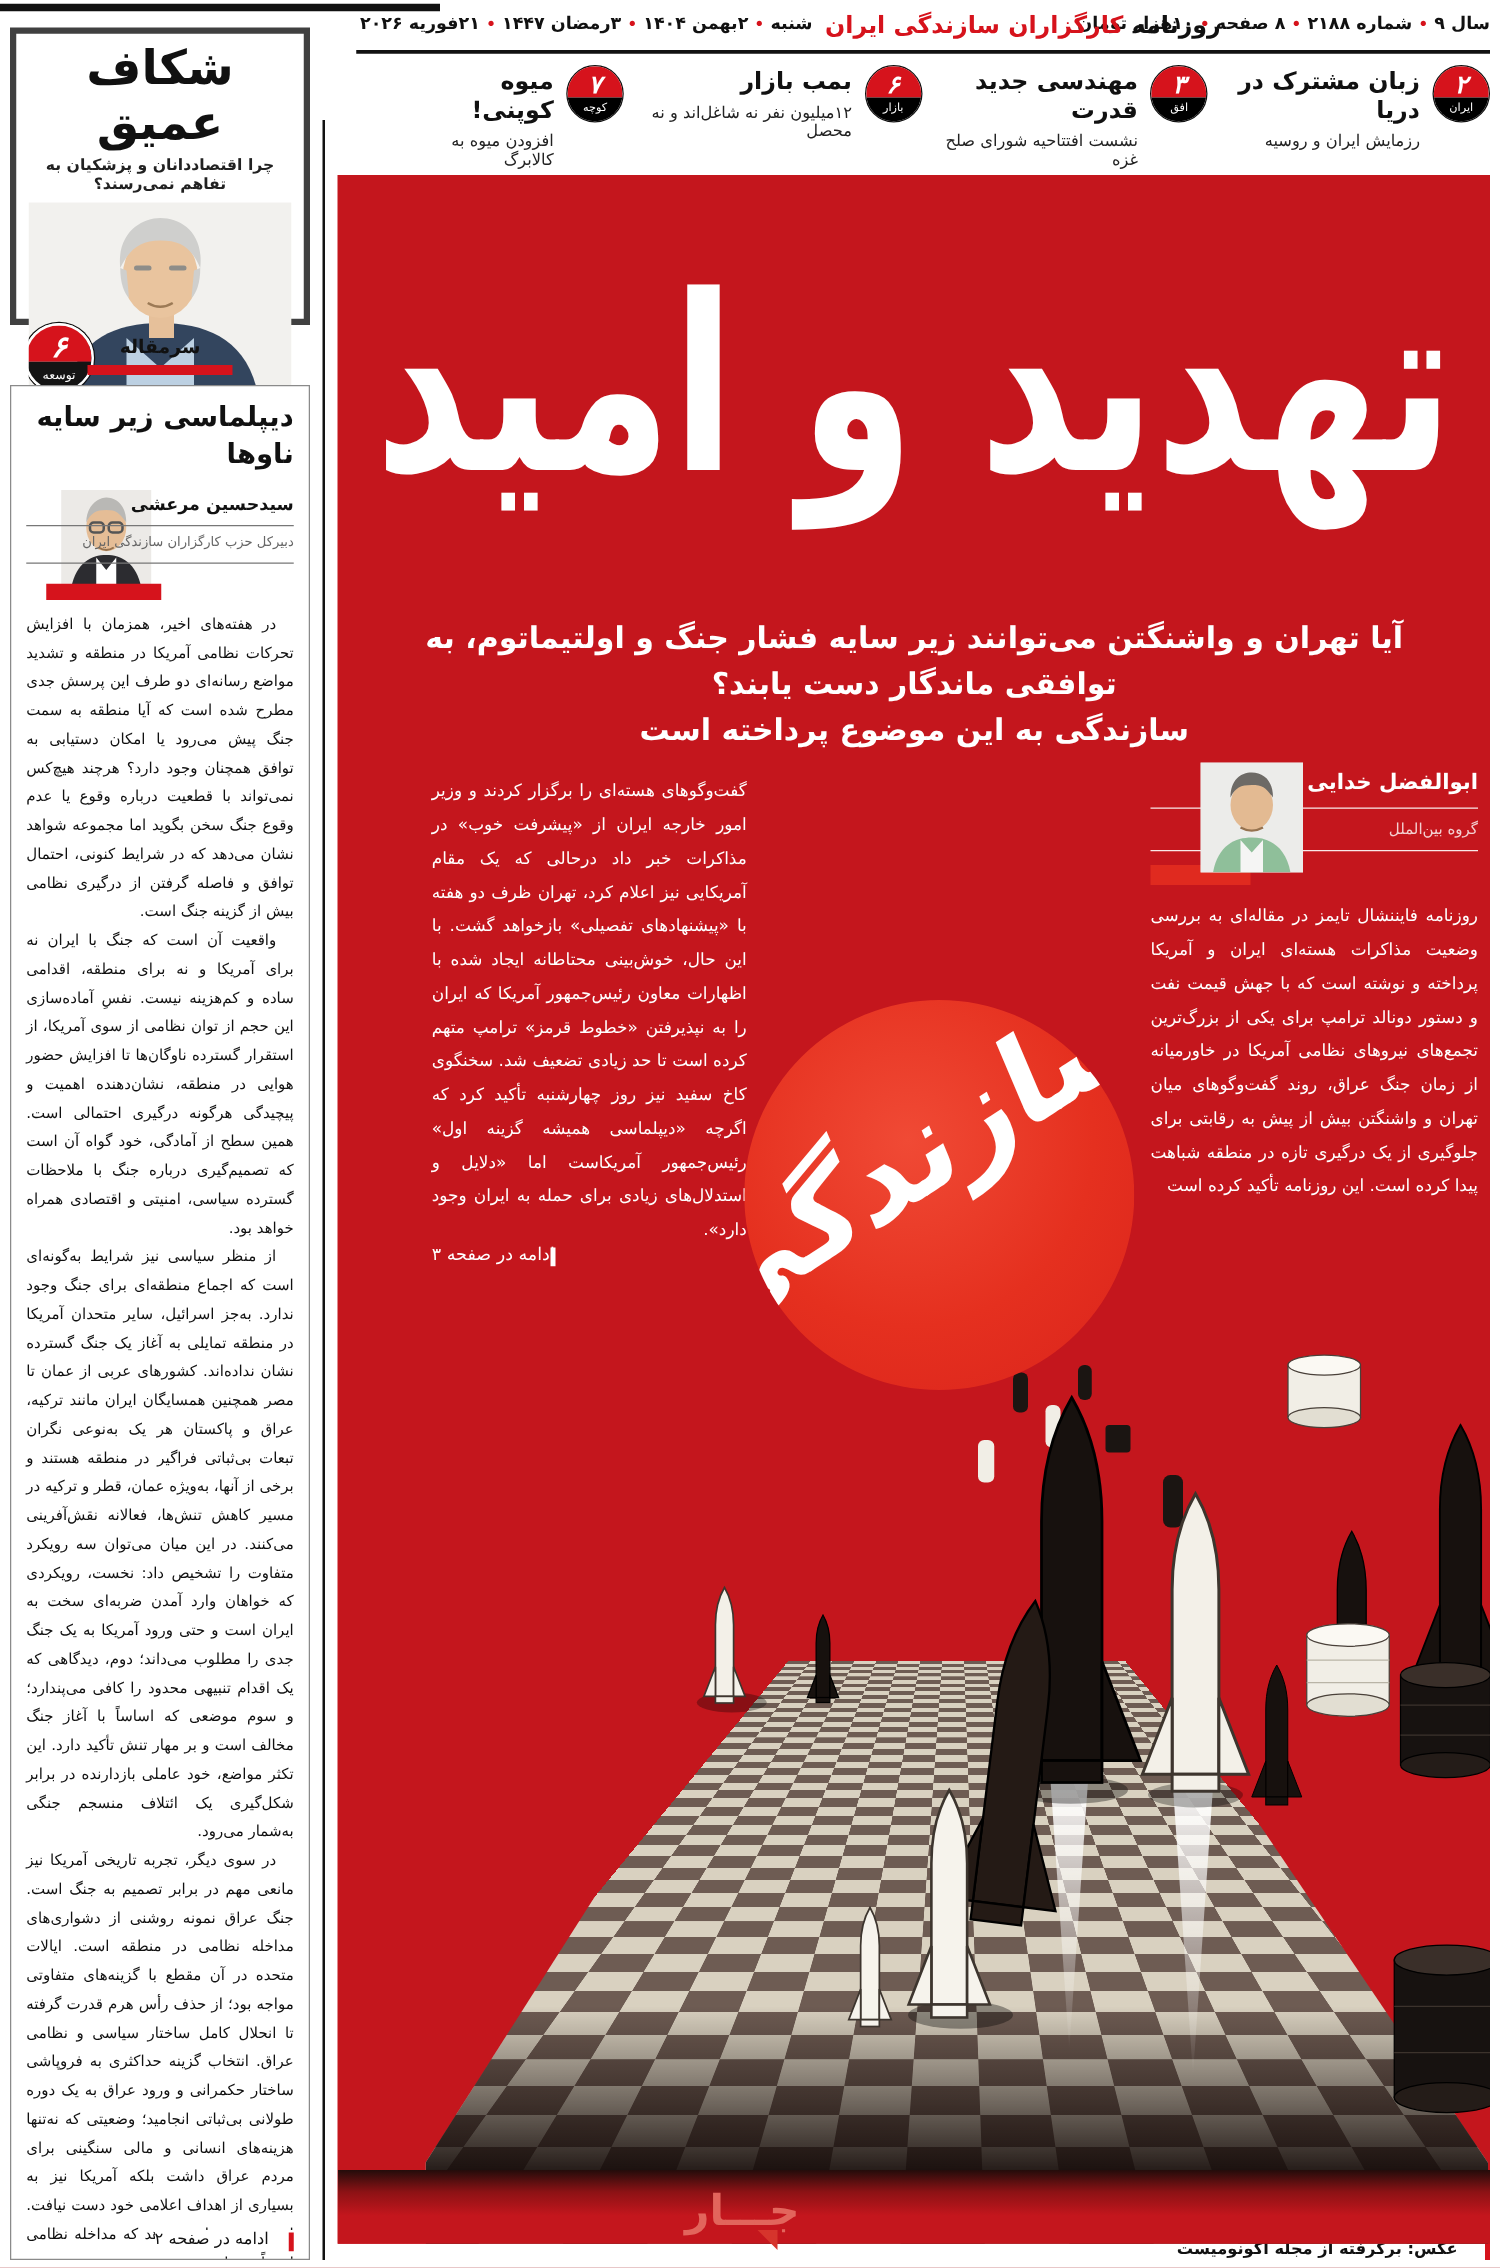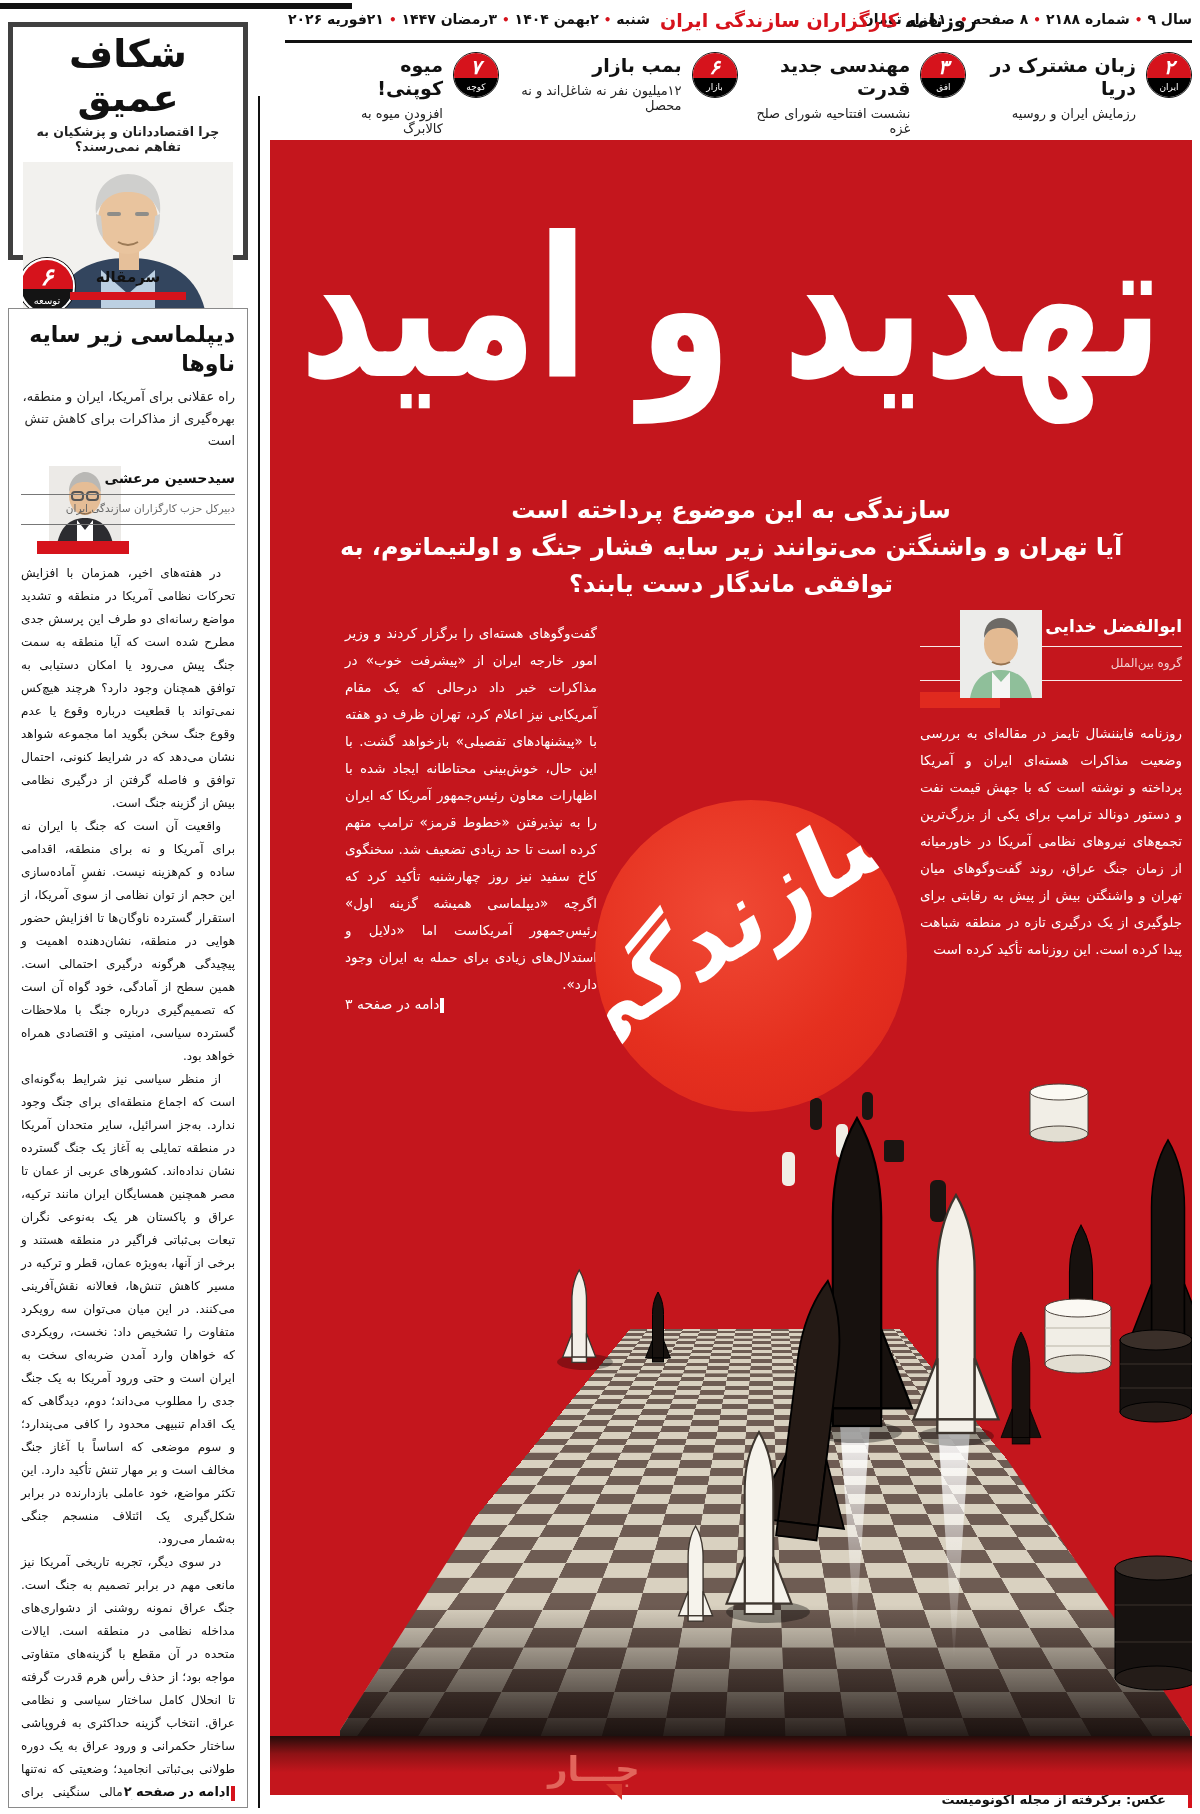--- a/index.html
+++ b/index.html
@@ -40,21 +40,21 @@
   .ed-deck{font-size:13px;color:#222;margin-top:8px;line-height:1.7;}
   .ed-author{position:relative;margin-top:14px;height:86px;}
   .ed-author .ph{position:absolute;left:28px;top:0;width:72px;height:78px;background:#efeeec;overflow:hidden;}
   .ed-author .nm{position:absolute;right:0;top:4px;font-size:14px;font-weight:bold;color:#111;}
   .ed-author .l1{position:absolute;right:0;top:28px;left:0;height:1px;background:#777;}
   .ed-author .rl{position:absolute;right:0;top:36px;font-size:10.5px;color:#666;}
   .ed-author .l2{position:absolute;right:0;top:58px;left:0;height:1px;background:#777;}
   .ed-author .tab{position:absolute;left:16px;bottom:-2px;width:92px;height:13px;background:#d6131c;}
   .ed-body{margin-top:10px;font-size:12px;line-height:23px;color:#111;}
   .ed-body p{margin:0;text-indent:14px;}
-  .cont{position:absolute;bottom:8px;right:12px;background:#fff;font-size:13px;font-weight:bold;color:#111;padding-right:5px;}
+  .cont{position:absolute;bottom:8px;right:12px;background:#fff;font-size:13px;font-weight:normal;color:#111;padding-right:20px;}
   .cont::before{content:"";position:absolute;right:0;top:2px;width:4px;height:15px;background:#d6131c;}
   
   .redblock{left:270px;top:140px;width:922px;height:1655px;background:#c4161d;overflow:hidden;}
   .headline{position:absolute;left:10px;top:18px;width:902px;text-align:center;color:#fff;font-size:148px;font-weight:bold;line-height:1.55;transform:scaleY(1.32);transform-origin:50% 0;white-space:nowrap;}
   .deck{position:absolute;left:50px;top:352px;width:822px;text-align:center;color:#fff;font-size:24px;font-weight:bold;line-height:1.55;}
   .mcard{position:absolute;left:650px;top:468px;width:262px;height:100px;color:#fff;}
   .mcard .ph{position:absolute;left:40px;top:2px;width:82px;height:88px;background:#ededeb;overflow:hidden;}
   .mcard .nm{position:absolute;right:0;top:8px;font-size:17px;font-weight:bold;}
   .mcard .l1{position:absolute;right:0;left:0;top:38px;height:1px;background:rgba(255,255,255,.9);}
   .mcard .rl{position:absolute;right:0;top:48px;font-size:12px;opacity:.8;}
@@ -167,21 +167,20 @@
         <div class="sec">توسعه</div>
       </div>
     </div>
   </div>
 
   <div class="abs kicker">سرمقاله</div>
   <div class="abs kicker-bar"></div>
 
   <div class="abs box2">
     <div class="ed-title">دیپلماسی زیر سایه ناوها</div>
-    <div class="ed-deck">راه عقلانی برای آمریکا، ایران و منطقه، بهره‌گیری از مذاکرات برای کاهش تنش است</div>
     <div class="ed-author">
       <div class="ph">
         <svg width="72" height="78" viewBox="0 0 72 78">
           <rect width="72" height="78" fill="#eceae7"></rect>
           <path d="M8 78 C12 58 24 52 36 52 C48 52 60 58 64 78 Z" fill="#2c2c30"></path>
           <path d="M28 54 L36 64 L44 54 L44 78 L28 78 Z" fill="#ffffff"></path>
           <ellipse cx="36" cy="30" rx="16" ry="19" fill="#e5bd96"></ellipse>
           <path d="M20 26 C20 12 30 6 36 6 C44 6 52 12 52 26 C46 18 44 16 36 16 C28 16 24 18 20 26 Z" fill="#b9b8b5"></path>
           <rect x="23" y="26" width="11" height="8" rx="3" fill="none" stroke="#555" stroke-width="2"></rect>
           <rect x="38" y="26" width="11" height="8" rx="3" fill="none" stroke="#555" stroke-width="2"></rect>
@@ -200,22 +199,22 @@
       <p>از منظر سیاسی نیز شرایط به‌گونه‌ای است که اجماع منطقه‌ای برای جنگ وجود ندارد. به‌جز اسرائیل، سایر متحدان آمریکا در منطقه تمایلی به آغاز یک جنگ گسترده نشان نداده‌اند. کشورهای عربی از عمان تا مصر همچنین همسایگان ایران مانند ترکیه، عراق و پاکستان هر یک به‌نوعی نگران تبعات بی‌ثباتی فراگیر در منطقه هستند و برخی از آنها، به‌ویژه عمان، قطر و ترکیه در مسیر کاهش تنش‌ها، فعالانه نقش‌آفرینی می‌کنند. در این میان می‌توان سه رویکرد متفاوت را تشخیص داد: نخست، رویکردی که خواهان وارد آمدن ضربه‌ای سخت به ایران است و حتی ورود آمریکا به یک جنگ جدی را مطلوب می‌داند؛ دوم، دیدگاهی که یک اقدام تنبیهی محدود را کافی می‌پندارد؛ و سوم موضعی که اساساً با آغاز جنگ مخالف است و بر مهار تنش تأکید دارد. این تکثر مواضع، خود عاملی بازدارنده در برابر شکل‌گیری یک ائتلاف منسجم جنگی به‌شمار می‌رود.</p>
       <p>در سوی دیگر، تجربه تاریخی آمریکا نیز مانعی مهم در برابر تصمیم به جنگ است. جنگ عراق نمونه روشنی از دشواری‌های مداخله نظامی در منطقه است. ایالات متحده در آن مقطع با گزینه‌های متفاوتی مواجه بود؛ از حذف رأس هرم قدرت گرفته تا انحلال کامل ساختار سیاسی و نظامی عراق. انتخاب گزینه حداکثری به فروپاشی ساختار حکمرانی و ورود عراق به یک دوره طولانی بی‌ثباتی انجامید؛ وضعیتی که نه‌تنها هزینه‌های انسانی و مالی سنگینی برای مردم عراق داشت بلکه آمریکا نیز به بسیاری از اهداف اعلامی خود دست نیافت. این تجربه نشان می‌دهد که مداخله نظامی لزوماً به نتایج پیش‌بینی‌پذیر منتهی نمی‌شود و گاه پیامدهای آن از کنترل تصمیم‌گیران خارج می‌شود.</p>
 
     </div>
     <div class="cont">ادامه در صفحه ۲</div>
   </div>
 
   <div class="abs redblock">
     <div class="headline">تهدید و امید</div>
     <div class="deck">
+      <div>آیا تهران و واشنگتن می‌توانند زیر سایه فشار جنگ و اولتیماتوم، به توافقی ماندگار دست یابند؟</div>
       <div>سازندگی به این موضوع پرداخته است</div>
-      <div>آیا تهران و واشنگتن می‌توانند زیر سایه فشار جنگ و اولتیماتوم، به توافقی ماندگار دست یابند؟</div>
     </div>
 
     <div class="mcard">
       <div class="nm">ابوالفضل خدایی</div>
       <div class="l1"></div>
       <div class="rl">گروه بین‌الملل</div>
       <div class="l2"></div>
       <div class="tab"></div>
       <div class="ph">
         <svg width="82" height="88" viewBox="0 0 82 88">

